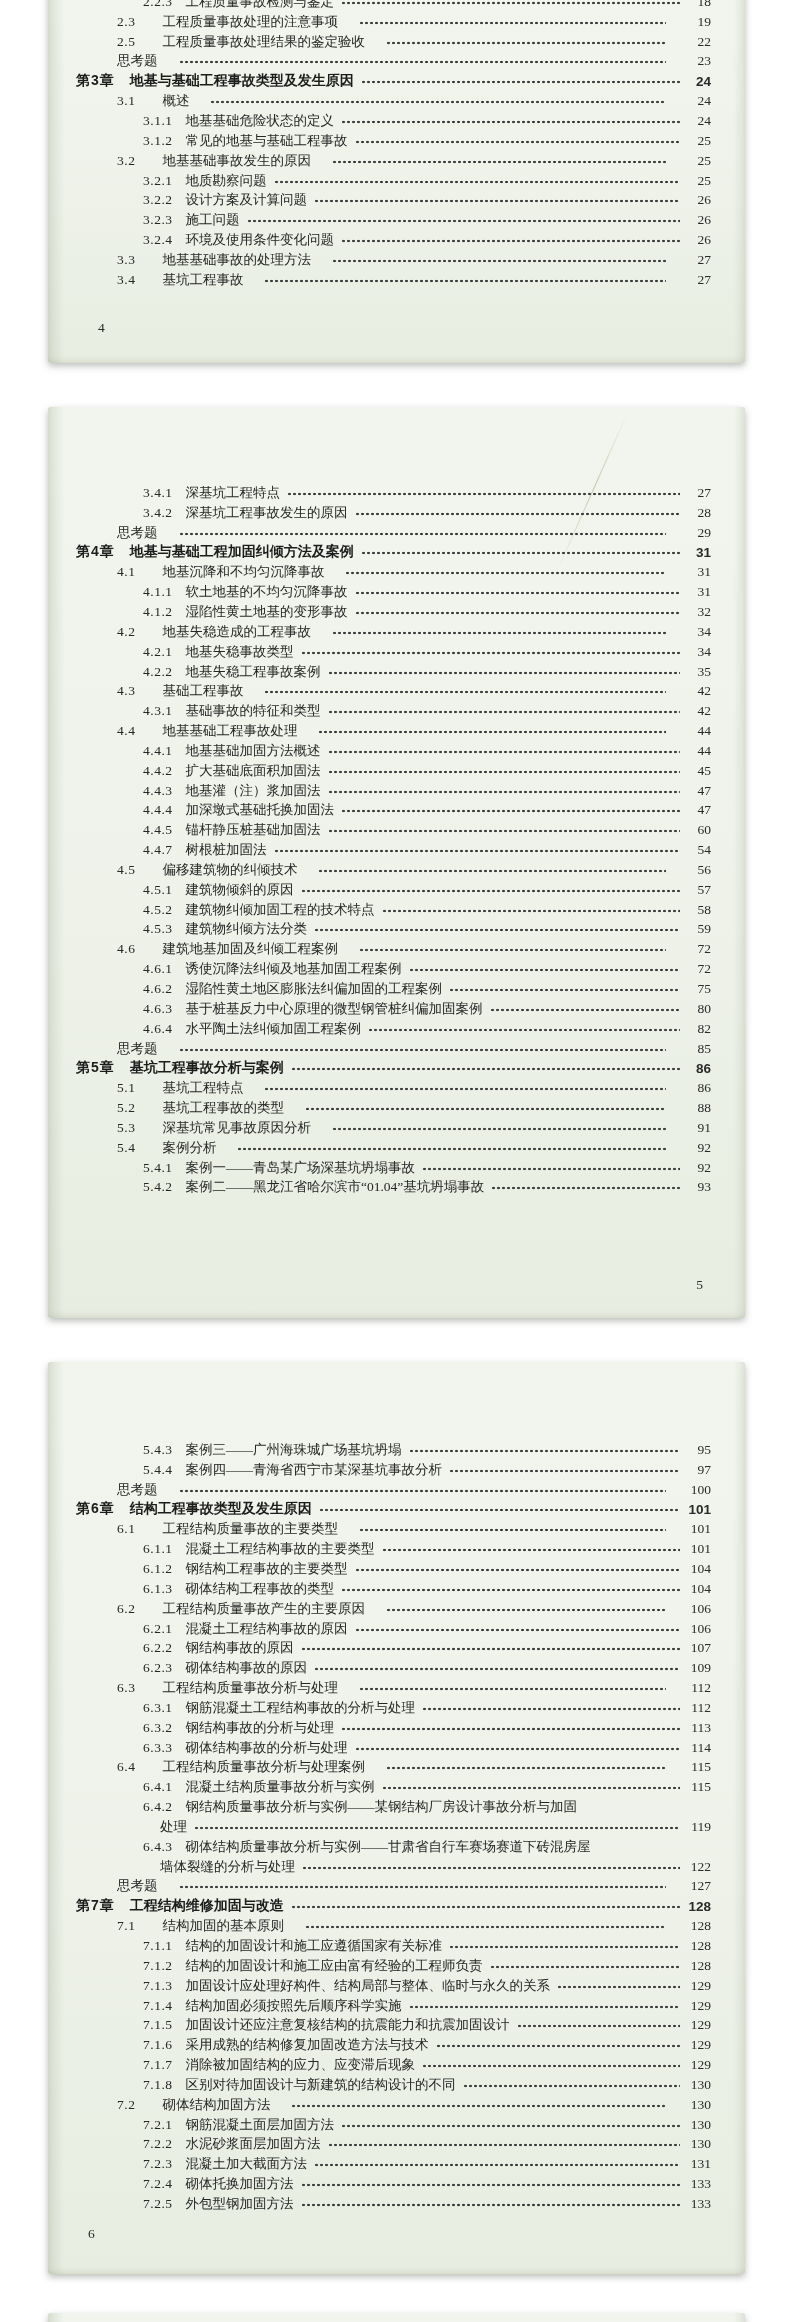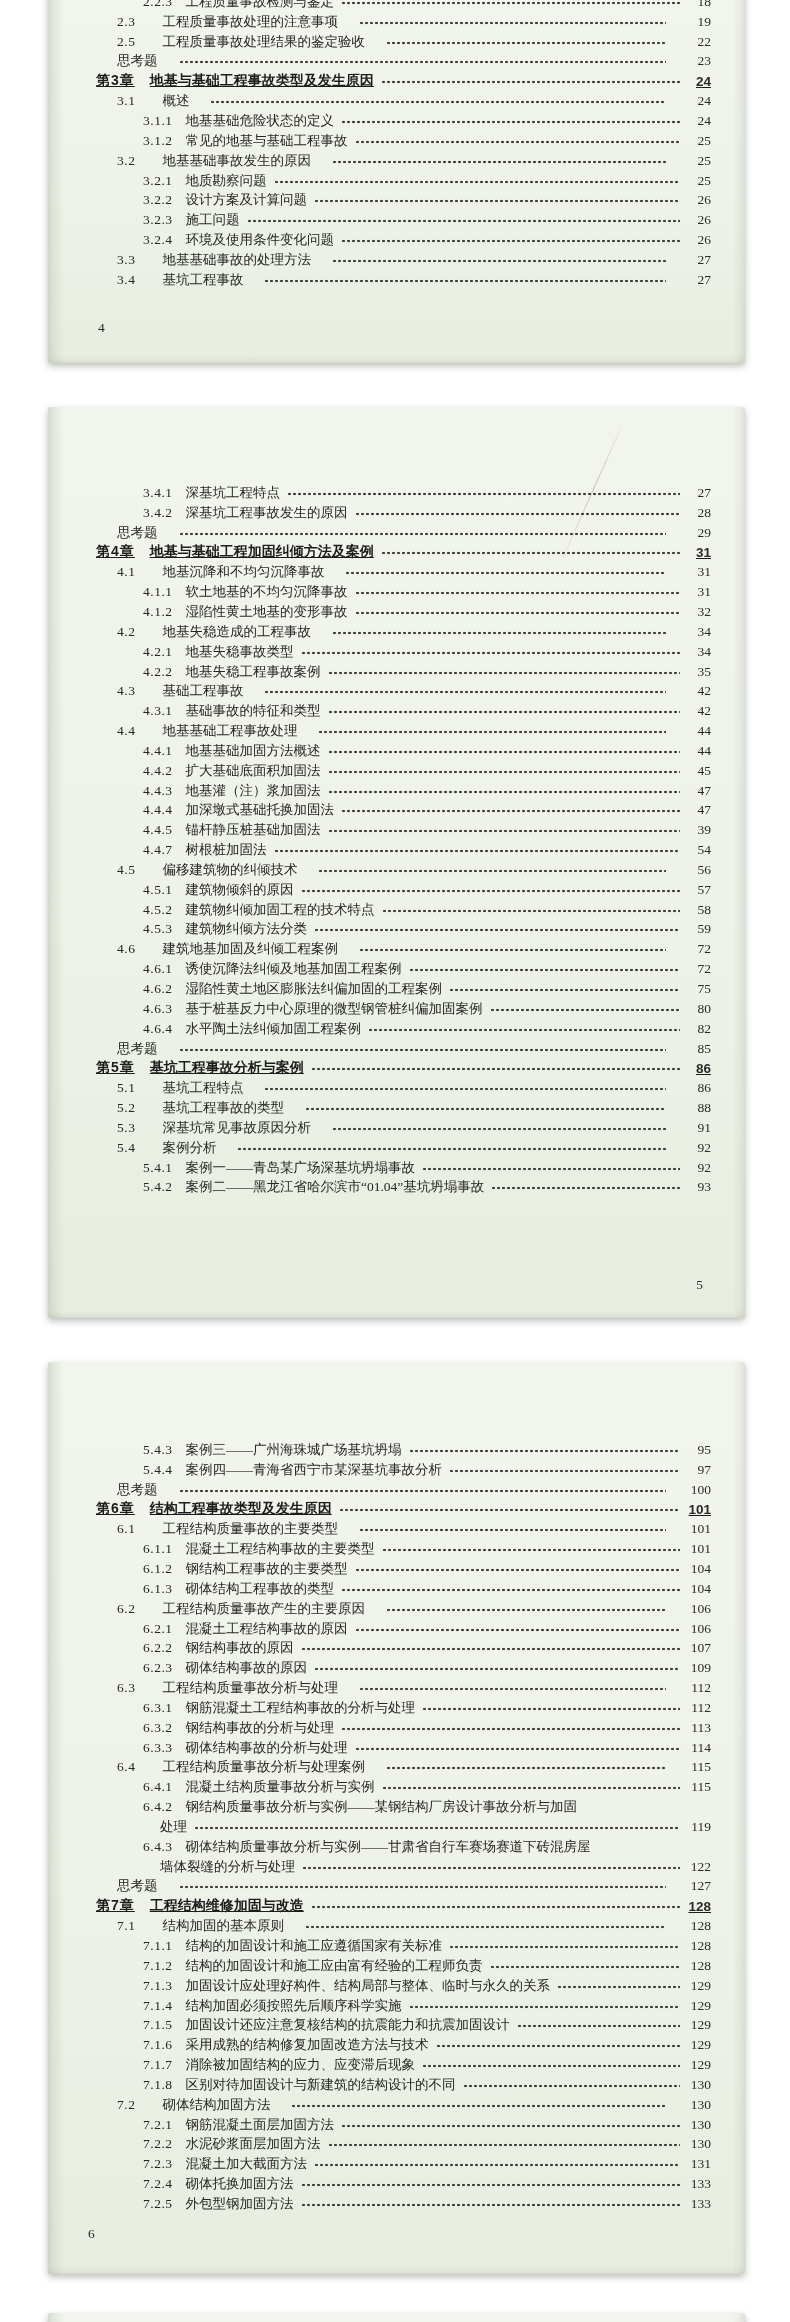--- a/index.html
+++ b/index.html
@@ -21,22 +21,22 @@
   .page3{top:1362px;height:912px;}
   .page4{top:2313px;height:80px;}
   .rows{position:absolute;left:0;right:0;}
   .page1 .rows{top:6px;}
   .page2 .rows{top:76px;}
   .page3 .rows{top:78px;}
   .row{
     display:flex;align-items:center;height:19.85px;
     padding-right:34px;color:#262626;font-size:13.5px;white-space:nowrap;
   }
-  .lvl-0{padding-left:48px;font-weight:bold;font-size:14px;
-         font-family:"Liberation Sans","DejaVu Sans",sans-serif;color:#1c1c1c;text-decoration:underline;}
+  .lvl-0{padding-left:28px;font-weight:bold;font-size:14px;
+         font-family:"Liberation Sans","DejaVu Sans",sans-serif;color:#1c1c1c;}
   .lvl-1,.lvl-2{padding-left:69px;gap:14px;}
   .lvl-3{padding-left:95px;}
   .cont{padding-left:112px;}
   .num{flex:0 0 auto;margin-right:13px;letter-spacing:0.5px;}
   .lvl-0 .num{margin-right:15px;letter-spacing:1px;}
   .title{flex:0 0 auto;}
   .leader{
     flex:1 1 auto;height:14px;margin:0 3px 0 7px;align-self:center;
     background-image:radial-gradient(circle at 2.5px 8px, #3c3c3c 1.05px, rgba(0,0,0,0) 1.55px);
     background-size:5px 14px;background-repeat:repeat-x;
@@ -256,21 +256,21 @@
         <div class="row lvl-3">
     <span class="num">4.4.4</span>
     <span class="title">加深墩式基础托换加固法</span>
     <span class="leader"></span>
     <span class="pageno">47</span>
   </div>
         <div class="row lvl-3">
     <span class="num">4.4.5</span>
     <span class="title">锚杆静压桩基础加固法</span>
     <span class="leader"></span>
-    <span class="pageno">39</span>
+    <span class="pageno">60</span>
   </div>
         <div class="row lvl-3">
     <span class="num">4.4.7</span>
     <span class="title">树根桩加固法</span>
     <span class="leader"></span>
     <span class="pageno">54</span>
   </div>
         <div class="row lvl-2">
     <span class="num">4.5</span>
     <span class="title">偏移建筑物的纠倾技术</span>

